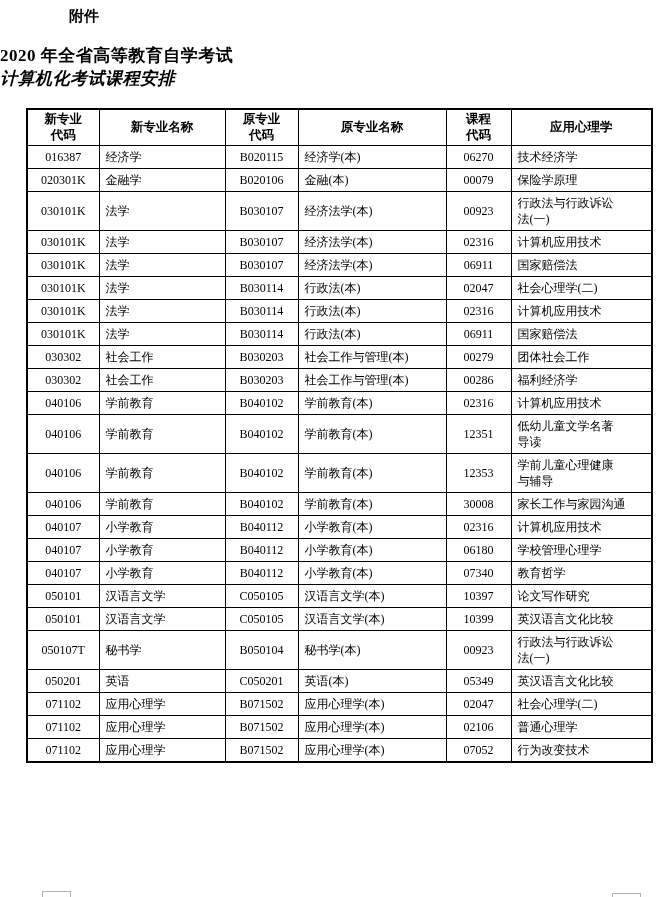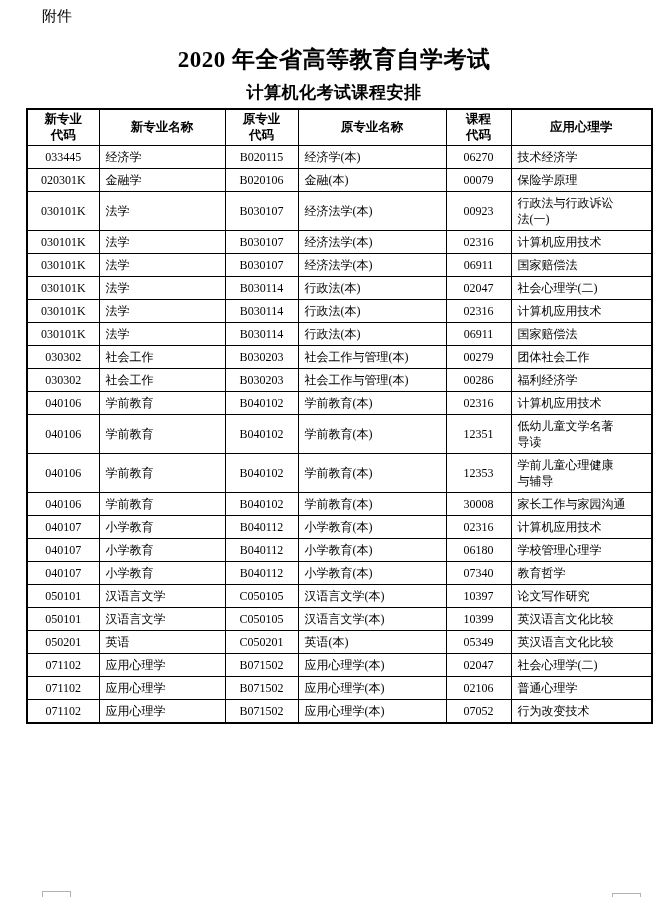--- a/index.html
+++ b/index.html
@@ -7,44 +7,43 @@
     position: relative;
     width: 668px;
     height: 897px;
     background: #ffffff;
     color: #000000;
     font-family: "Liberation Serif", "DejaVu Serif", serif;
     overflow: hidden;
   }
   .attachment-label {
     position: absolute;
-    left: 42px;
+    left: 69px;
     top: 7px;
     font-size: 15px;
-    font-weight: normal;
+    font-weight: bold;
   }
   .title-line1 {
     position: absolute;
     top: 44px;
     left: 0;
     width: 100%;
-    text-align: center;
-    font-size: 23px;
-    font-weight: bold;
-    letter-spacing: 0.5px;
-  }
-  .title-line2 {
-    position: absolute;
-    top: 81px;
-    left: 0;
-    width: 100%;
-    text-align: center;
     font-size: 17px;
     font-weight: bold;
     letter-spacing: 0.5px;
+  }
+  .title-line2 {
+    position: absolute;
+    top: 67px;
+    left: 0;
+    width: 100%;
+    font-size: 17px;
+    font-weight: bold;
+    letter-spacing: 0.5px;
+    font-style: italic;
   }
   table.course-table {
     position: absolute;
     left: 26px;
     top: 108px;
     width: 625px;
     border-collapse: collapse;
     table-layout: fixed;
     border: 2px solid #000000;
   }
@@ -103,21 +102,21 @@
           <th>原专业
 代码</th>
           <th>原专业名称</th>
           <th>课程
 代码</th>
           <th>应用心理学</th>
         </tr>
     </thead>
     <tbody>
         <tr>
-          <td class="code">033445</td>
+          <td class="code">016387</td>
           <td class="name">经济学</td>
           <td class="code">B020115</td>
           <td class="name">经济学(本)</td>
           <td class="code">06270</td>
           <td class="name">技术经济学</td>
         </tr>
         <tr>
           <td class="code">020301K</td>
           <td class="name">金融学</td>
           <td class="code">B020106</td>
@@ -257,20 +256,29 @@
           <td class="name">论文写作研究</td>
         </tr>
         <tr>
           <td class="code">050101</td>
           <td class="name">汉语言文学</td>
           <td class="code">C050105</td>
           <td class="name">汉语言文学(本)</td>
           <td class="code">10399</td>
           <td class="name">英汉语言文化比较</td>
         </tr>
+        <tr class="tall">
+          <td class="code">050107T</td>
+          <td class="name">秘书学</td>
+          <td class="code">B050104</td>
+          <td class="name">秘书学(本)</td>
+          <td class="code">00923</td>
+          <td class="name">行政法与行政诉讼
+法(一)</td>
+        </tr>
         <tr>
           <td class="code">050201</td>
           <td class="name">英语</td>
           <td class="code">C050201</td>
           <td class="name">英语(本)</td>
           <td class="code">05349</td>
           <td class="name">英汉语言文化比较</td>
         </tr>
         <tr>
           <td class="code">071102</td>

